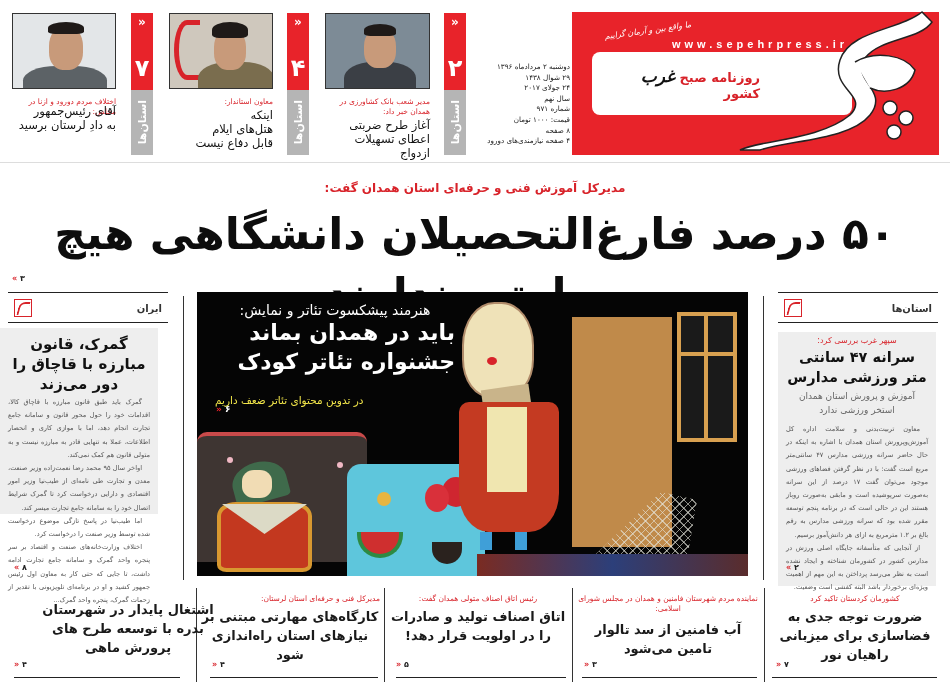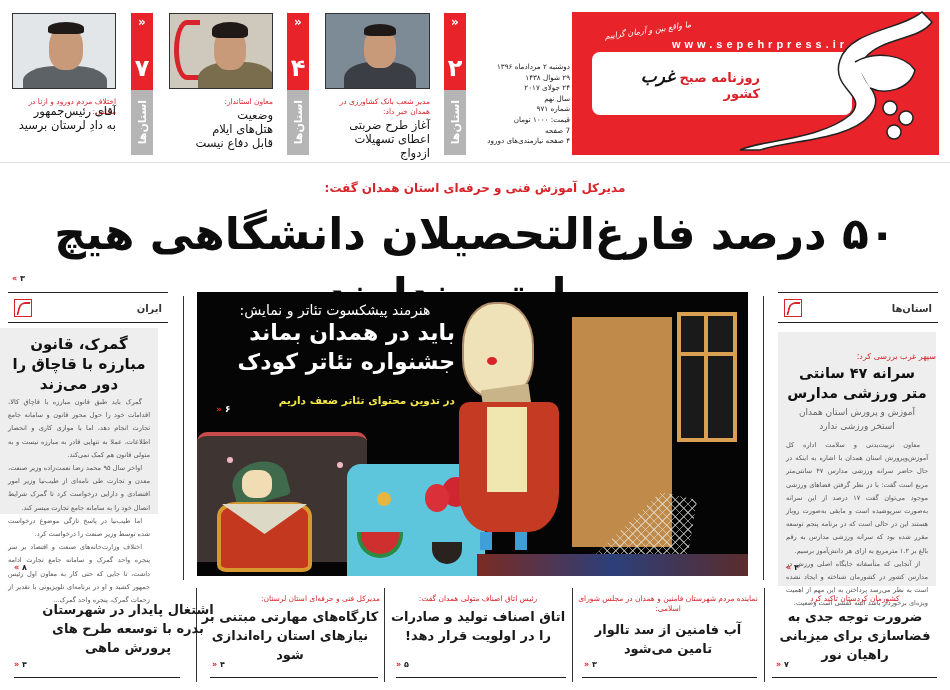--- a/index.html
+++ b/index.html
@@ -46,28 +46,28 @@
   .col-rule { height: 1px; background: #222; }
   .v-rule { width: 1px; background: #333; }
   .section-head { height: 28px; display: flex; align-items: center; justify-content: space-between; padding: 0 6px; }
   .section-name { font-size: 10px; font-weight: bold; color: #333; }
   .sec-logo { width: 18px; height: 18px; border: 1.5px solid #d8232a; position: relative; }
   .sec-logo::before { content: ""; position: absolute; left: 3px; top: 2px; width: 9px; height: 11px; border-left: 2px solid #d8232a; border-top: 2px solid #d8232a; border-radius: 6px 0 0 0; transform: skewX(-15deg); }
 
   .grey-box { background: #eeeeee; }
   .box-title { font-weight: bold; font-size: 15px; line-height: 20px; text-align: center; color: #111; padding-top: 6px; }
   .box-sub { font-size: 9px; line-height: 14px; color: #666; text-align: center; }
-  .box-kicker { font-size: 8px; color: #d8232a; text-align: right; padding-top: 20px; }
+  .box-kicker { font-size: 8px; color: #d8232a; text-align: center; padding-top: 4px; }
   .body-text { font-size: 6.6px; line-height: 13.2px; text-align: justify; color: #555; padding: 0 8px; text-indent: 8px; }
 
   
   .hero { left: 197px; top: 292px; width: 551px; height: 284px; background: #050505; overflow: hidden; }
   .hero-kicker { left: 215px; top: 302px; width: 240px; color: #fff; font-size: 14px; text-align: center; }
   .hero-title { left: 215px; top: 318px; width: 240px; color: #fff; font-weight: bold; font-size: 22px; line-height: 29px; text-align: right; }
-  .hero-sub { left: 215px; top: 394px; width: 240px; color: #f2e64a; font-weight: bold; font-size: 10.5px; text-align: right; }
+  .hero-sub { left: 215px; top: 394px; width: 240px; color: #f2e64a; font-weight: normal; font-size: 10.5px; text-align: left; }
   .hero-ref { left: 216px; top: 404px; color: #fff; font-size: 9px; font-weight: bold; }
   .hero-ref span { color: #e8232a; }
 
   
   .bstory { top: 592px; height: 86px; }
   .bstory .kicker { text-align: center; font-size: 7.5px; }
   .bstory .title { font-weight: bold; font-size: 13px; line-height: 19px; text-align: center; color: #1a1a1a; }
 </style>
 </head>
 <body>
@@ -89,21 +89,21 @@
   <span>کشور</span>
 </div>
 
 <div class="abs issue-info">
   <div>دوشنبه ۲ مردادماه ۱۳۹۶</div>
   <div>۲۹ شوال ۱۴۳۸</div>
   <div>۲۴ جولای ۲۰۱۷</div>
   <div>سال نهم</div>
   <div>شماره ۹۷۱</div>
   <div>قیمت: ۱۰۰۰ تومان</div>
-  <div>7 صفحه</div>
+  <div>۸ صفحه</div>
   <div>۴ صفحه نیازمندی‌های دورود</div>
 </div>
 
 <div class="abs tab" style="left:444px;top:13px;">
   <div class="tab-red">
       <span class="chev">«</span>
       <span class="num">۲</span>
     </div>
   <div class="tab-grey">
       <span>استان‌ها</span>
@@ -130,21 +130,21 @@
     </div>
 </div>
 <div class="abs photo" style="left:169px;top:13px;width:104px;height:76px;background:#cfc8bd;">
   <div style="position:absolute;left:4px;top:6px;width:26px;height:60px;border:5px solid #d8232a;border-radius:50% 0 0 50%;border-right:none;"></div>
   <div class="body" style="left:28px;top:48px;width:76px;height:40px;background:#7a6d4e;"></div>
   <div class="head" style="left:44px;top:14px;width:32px;height:42px;"></div>
   <div class="hair" style="left:42px;top:8px;width:36px;height:16px;"></div>
 </div>
 <div class="abs kicker" style="left:169px;top:97px;width:104px;">معاون استاندار:</div>
 <div class="abs teaser" style="left:169px;top:108px;width:104px;">
-  <div>وضعیت</div>
+  <div>اینکه</div>
   <div>هتل‌های ایلام</div>
   <div>قابل دفاع نیست</div>
 </div>
 
 <div class="abs tab" style="left:131px;top:13px;">
   <div class="tab-red">
       <span class="chev">«</span>
       <span class="num">۷</span>
     </div>
   <div class="tab-grey">

